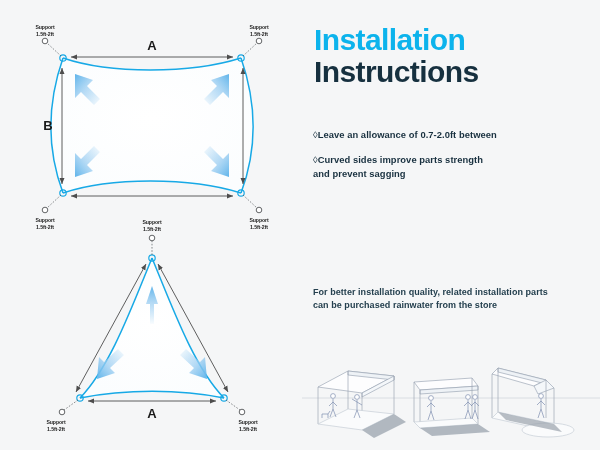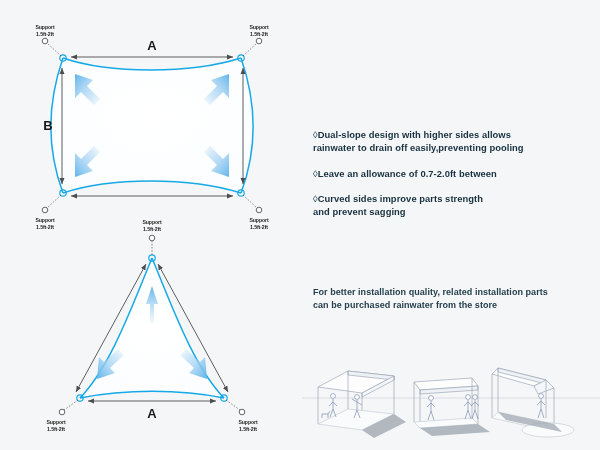--- a/index.html
+++ b/index.html
@@ -288,27 +288,25 @@
           <line x1="88" y1="401" x2="216" y2="401" stroke="#4d4d4d" stroke-width="0.9" marker-start="url(#dimArrL)" marker-end="url(#dimArrR)"></line>
           <text class="dim-letter" x="152" y="418" text-anchor="middle">A</text>
         </g>
       </g>
     </svg>
   </div>
 
   <div class="text-col">
 
     <div class="title-block">
+      <span class="title-line1">Installation</span>
+      <span class="title-line2">Instructions</span>
     </div>
 
     <div class="bullets">
-      <div class="bullet">
-        <span class="glyph">◊</span><span>Dual-slope design with higher sides allows</span>
-        <span class="l2">rainwater to drain off easily,preventing pooling</span>
-      </div>
       <div class="bullet">
         <span class="glyph">◊</span><span>Leave an allowance of 0.7-2.0ft between</span>
       </div>
       <div class="bullet">
         <span class="glyph">◊</span><span>Curved sides improve parts strength</span>
         <span class="l2">and prevent sagging</span>
       </div>
     </div>
 
     <div class="footnote">

